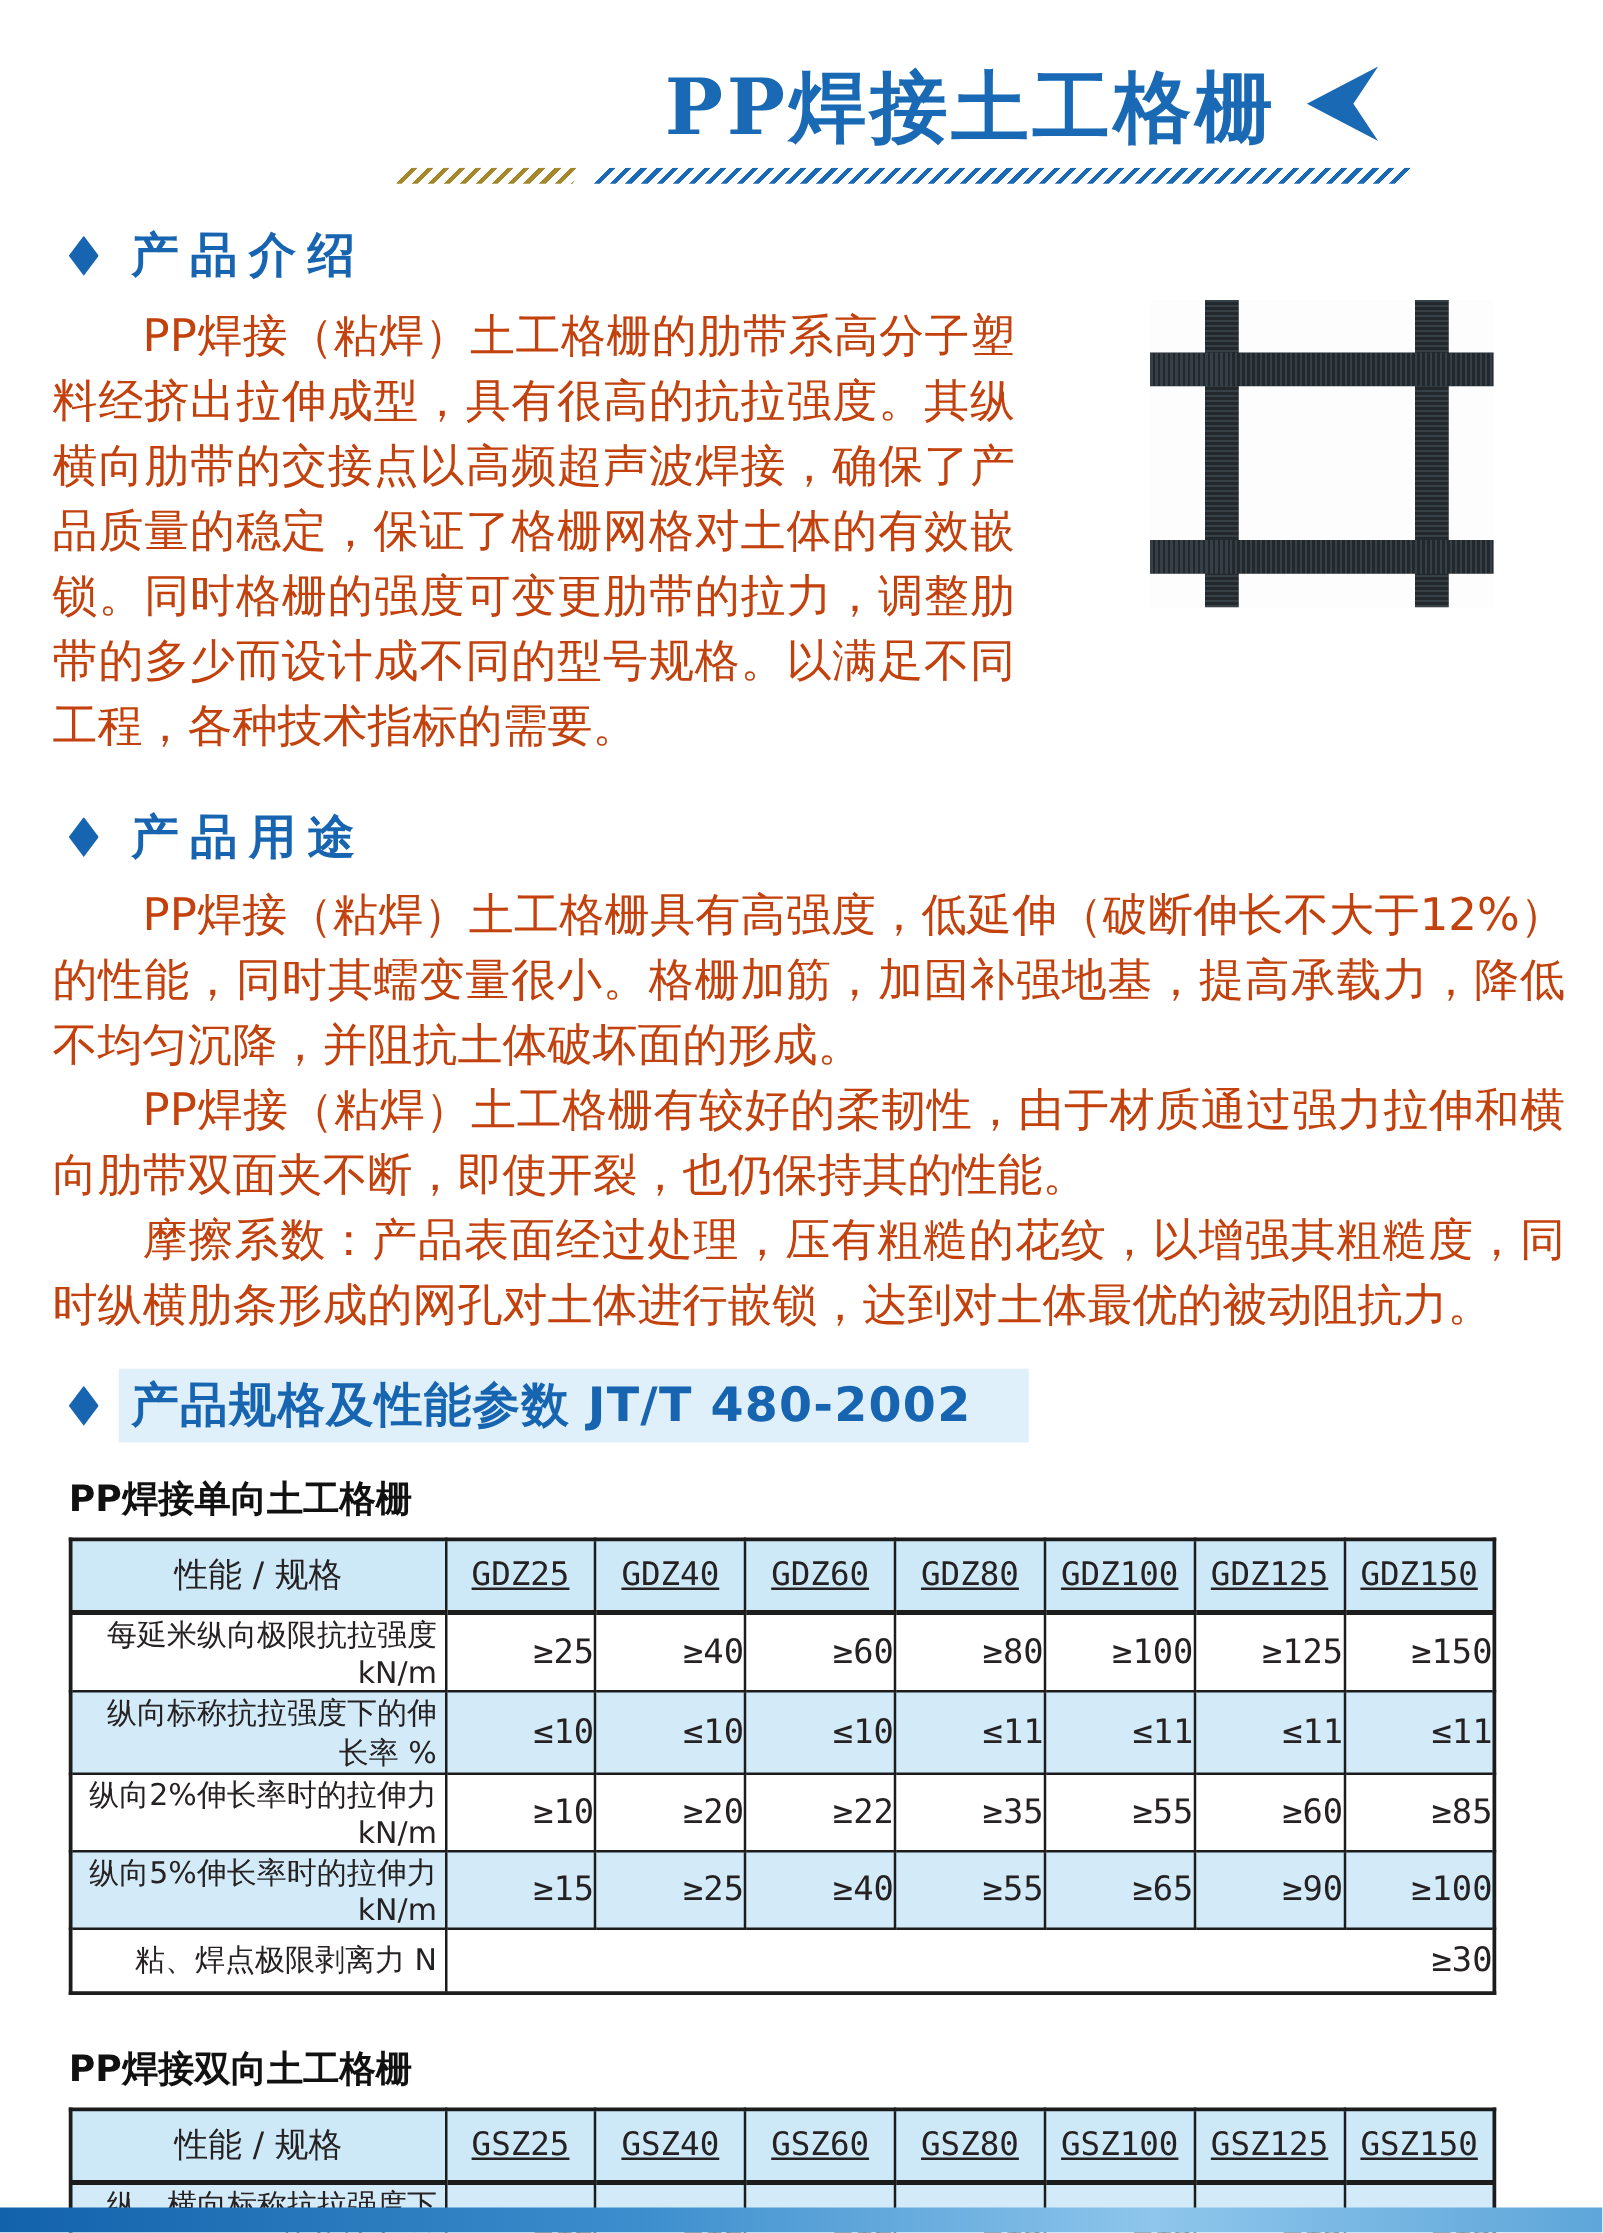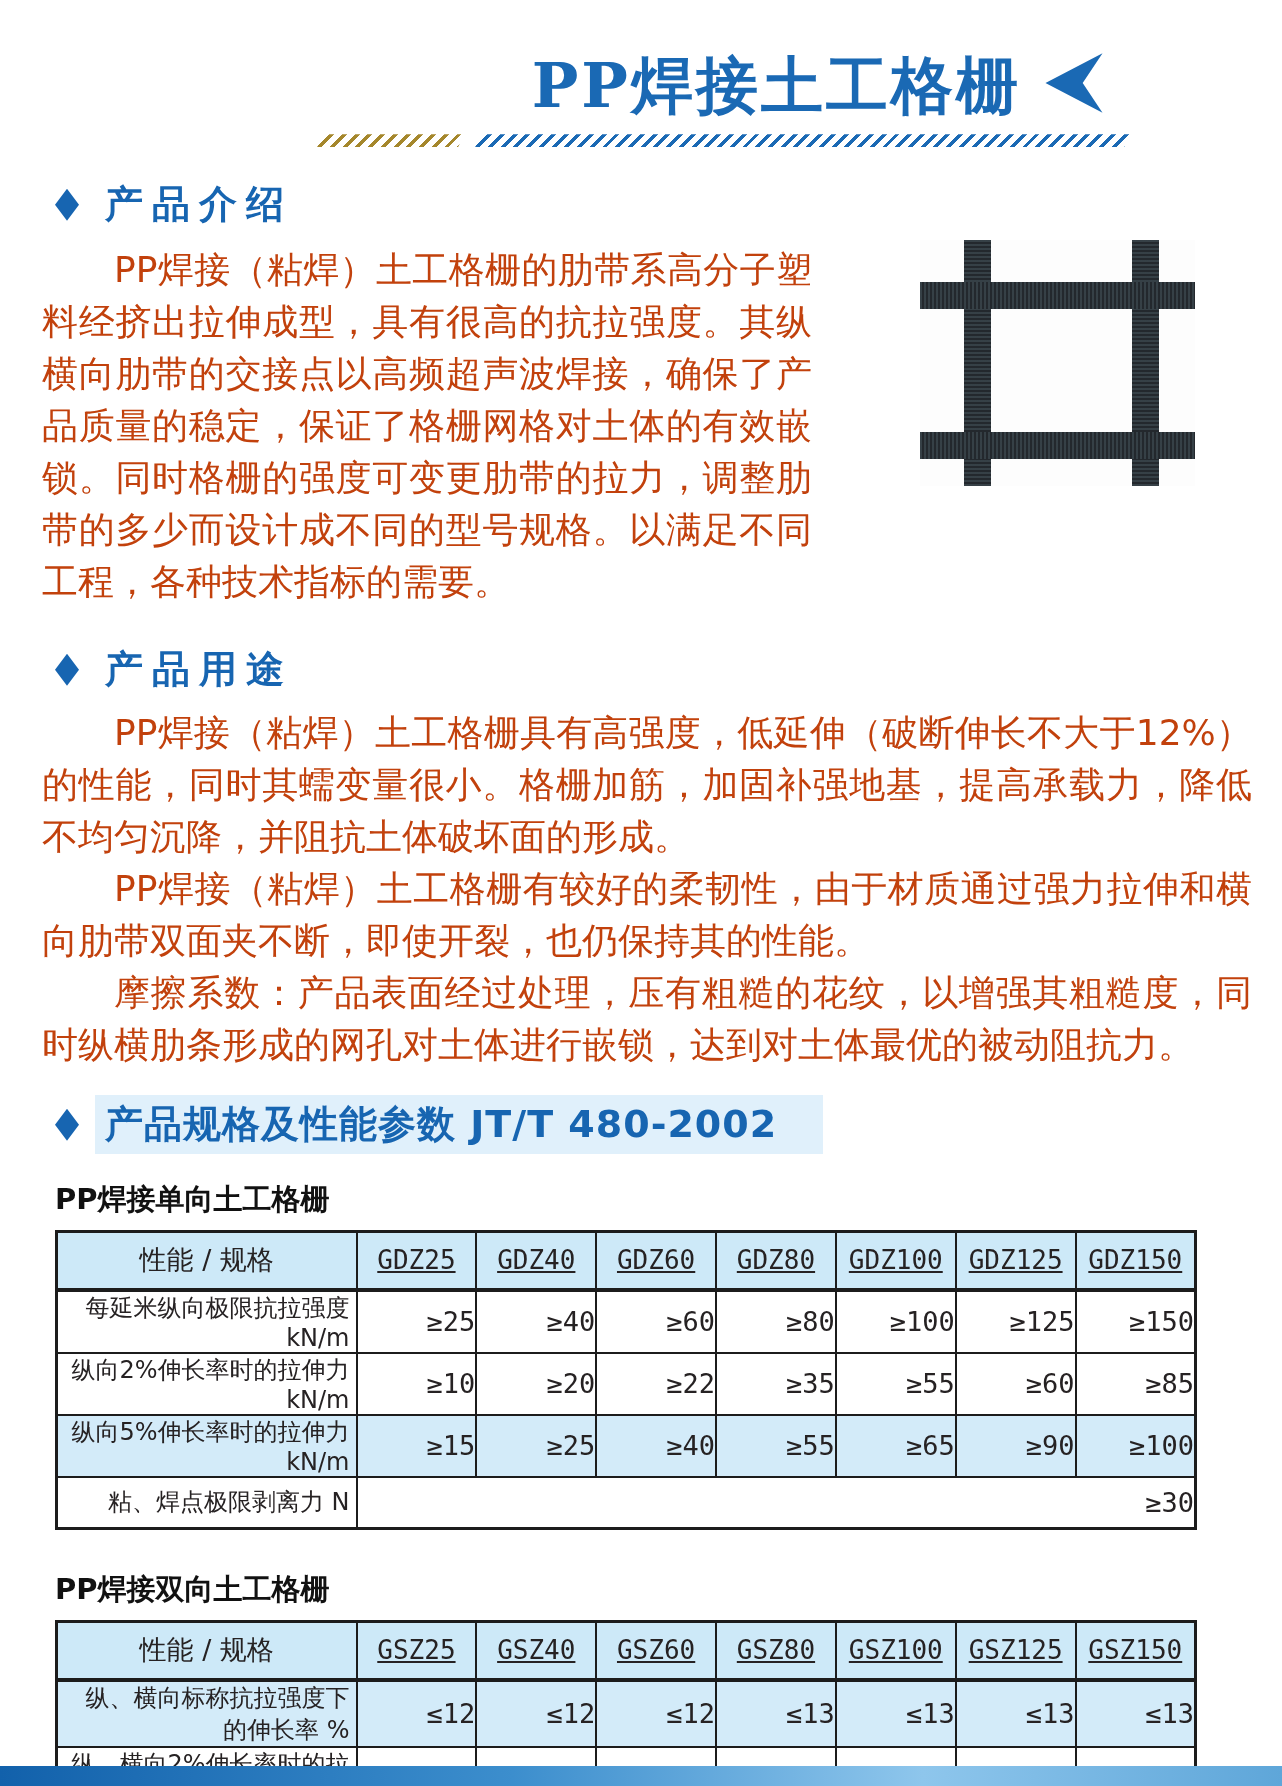--- a/index.html
+++ b/index.html
@@ -141,20 +141,30 @@
       <tr>
         <td class="label">每延米纵向极限抗拉强度 kN/m</td>
         <td class="val">≥25</td>
         <td class="val">≥40</td>
         <td class="val">≥60</td>
         <td class="val">≥80</td>
         <td class="val">≥100</td>
         <td class="val">≥125</td>
         <td class="val">≥150</td>
       </tr>
+      <tr class="shade">
+        <td class="label">纵向标称抗拉强度下的伸长率 %</td>
+        <td class="val">≤10</td>
+        <td class="val">≤10</td>
+        <td class="val">≤10</td>
+        <td class="val">≤11</td>
+        <td class="val">≤11</td>
+        <td class="val">≤11</td>
+        <td class="val">≤11</td>
+      </tr>
       <tr>
         <td class="label">纵向2%伸长率时的拉伸力 kN/m</td>
         <td class="val">≥10</td>
         <td class="val">≥20</td>
         <td class="val">≥22</td>
         <td class="val">≥35</td>
         <td class="val">≥55</td>
         <td class="val">≥60</td>
         <td class="val">≥85</td>
       </tr>

